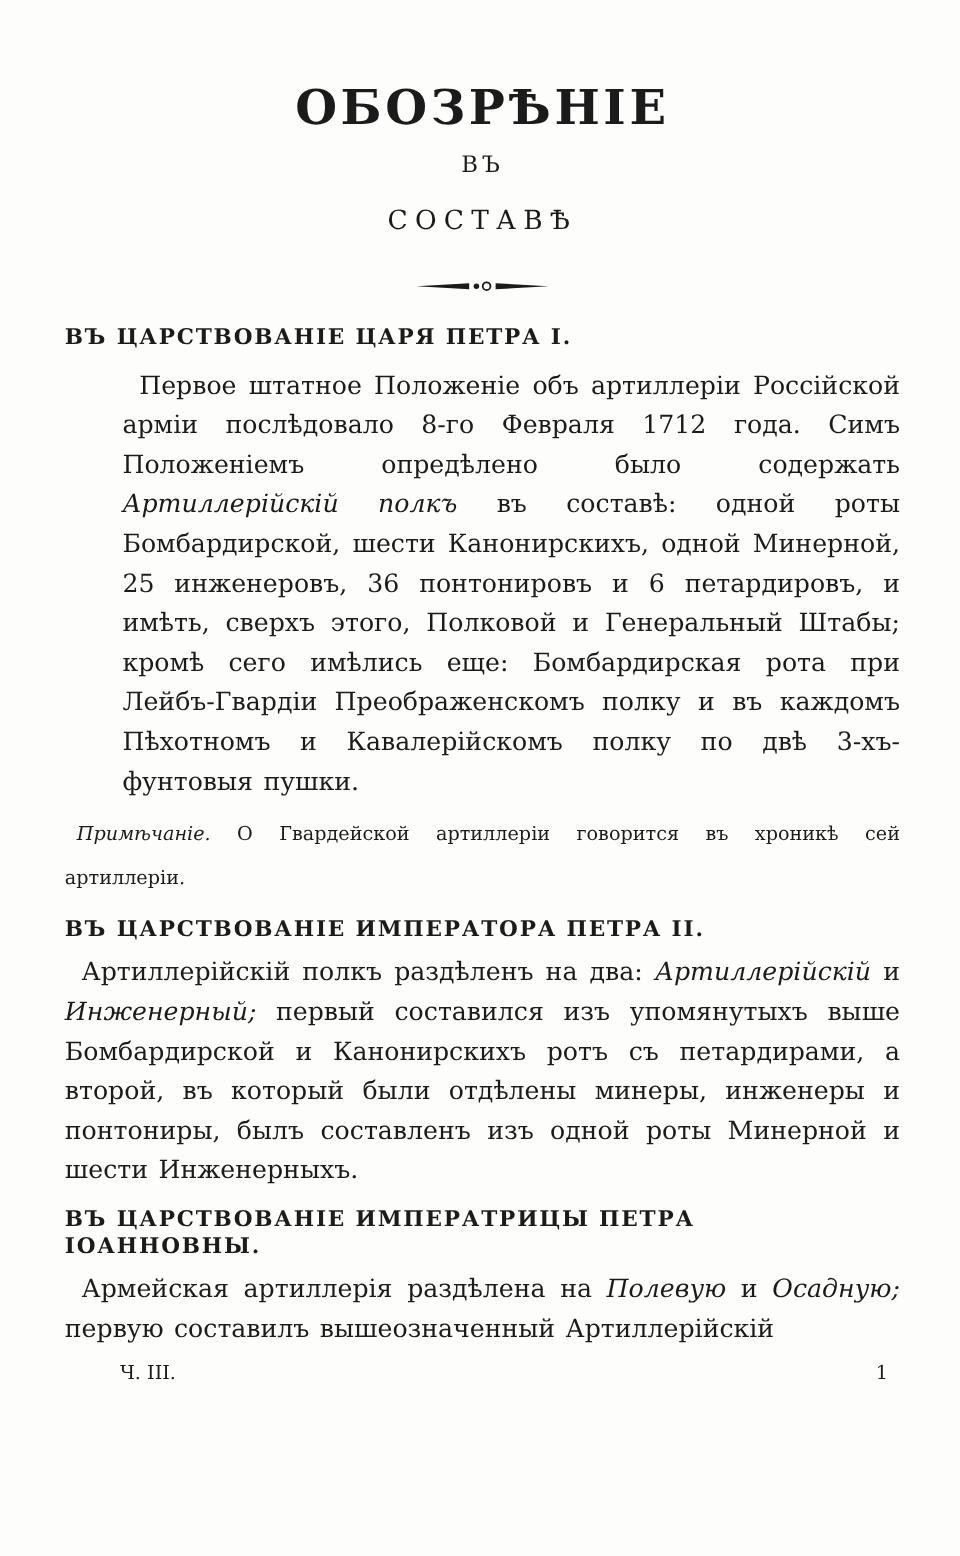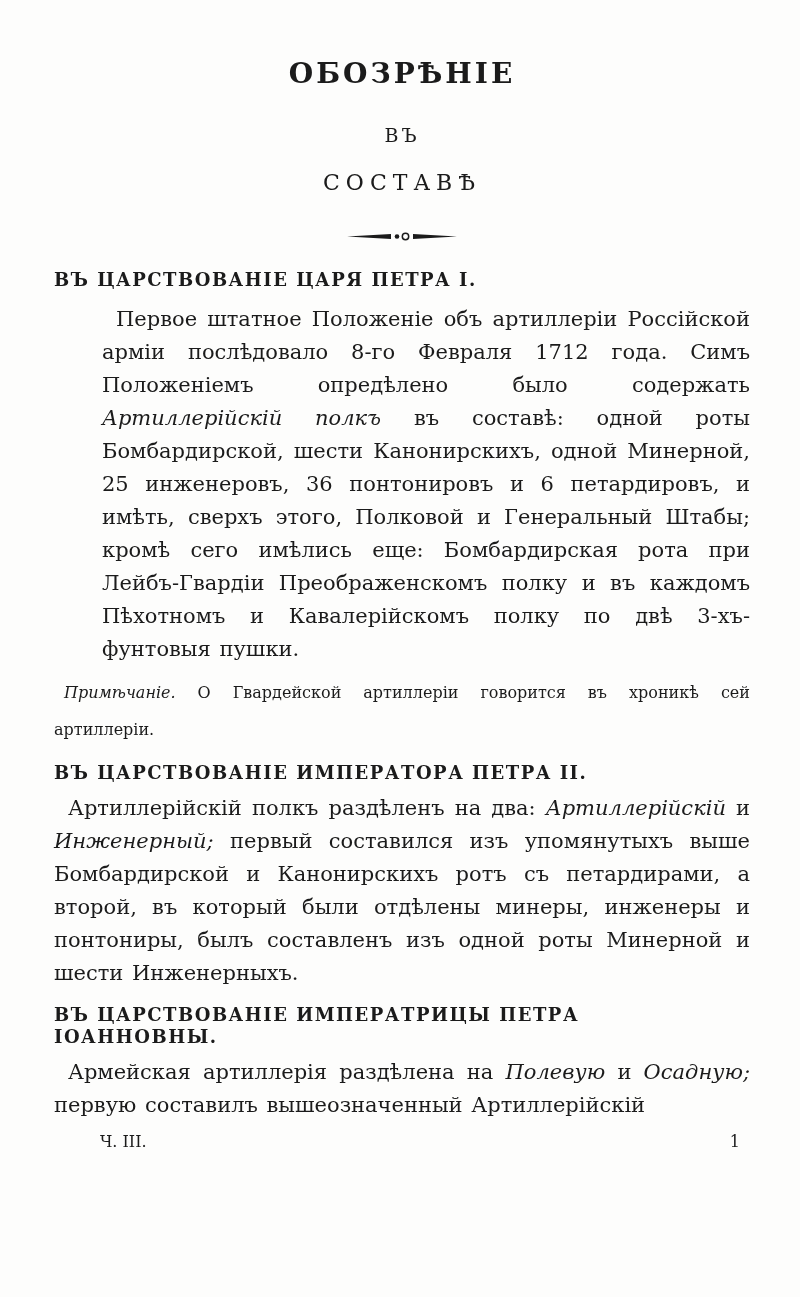--- a/index.html
+++ b/index.html
@@ -17,34 +17,34 @@
     overflow: hidden;
   }
   .content {
     position: absolute;
     left: 54px;
     top: 0;
     width: 696px;
   }
   .title-block { text-align: center; }
   .t-main {
-    margin-top: 52px;
-    font-size: 28px;
+    margin-top: 68px;
+    font-size: 40px;
     line-height: 44px;
     font-weight: bold;
     letter-spacing: 3px;
   }
   .t-sub1 {
     margin-top: 32px;
     font-size: 30px;
     line-height: 34px;
     letter-spacing: 9px;
   }
   .t-sub2 {
-    margin-top: 28px;
+    margin-top: 14px;
     font-size: 19px;
     line-height: 22px;
     letter-spacing: 3px;
   }
   .t-sub3 {
     margin-top: 24px;
     font-size: 22px;
     line-height: 26px;
     letter-spacing: 6px;
     text-align: center;

